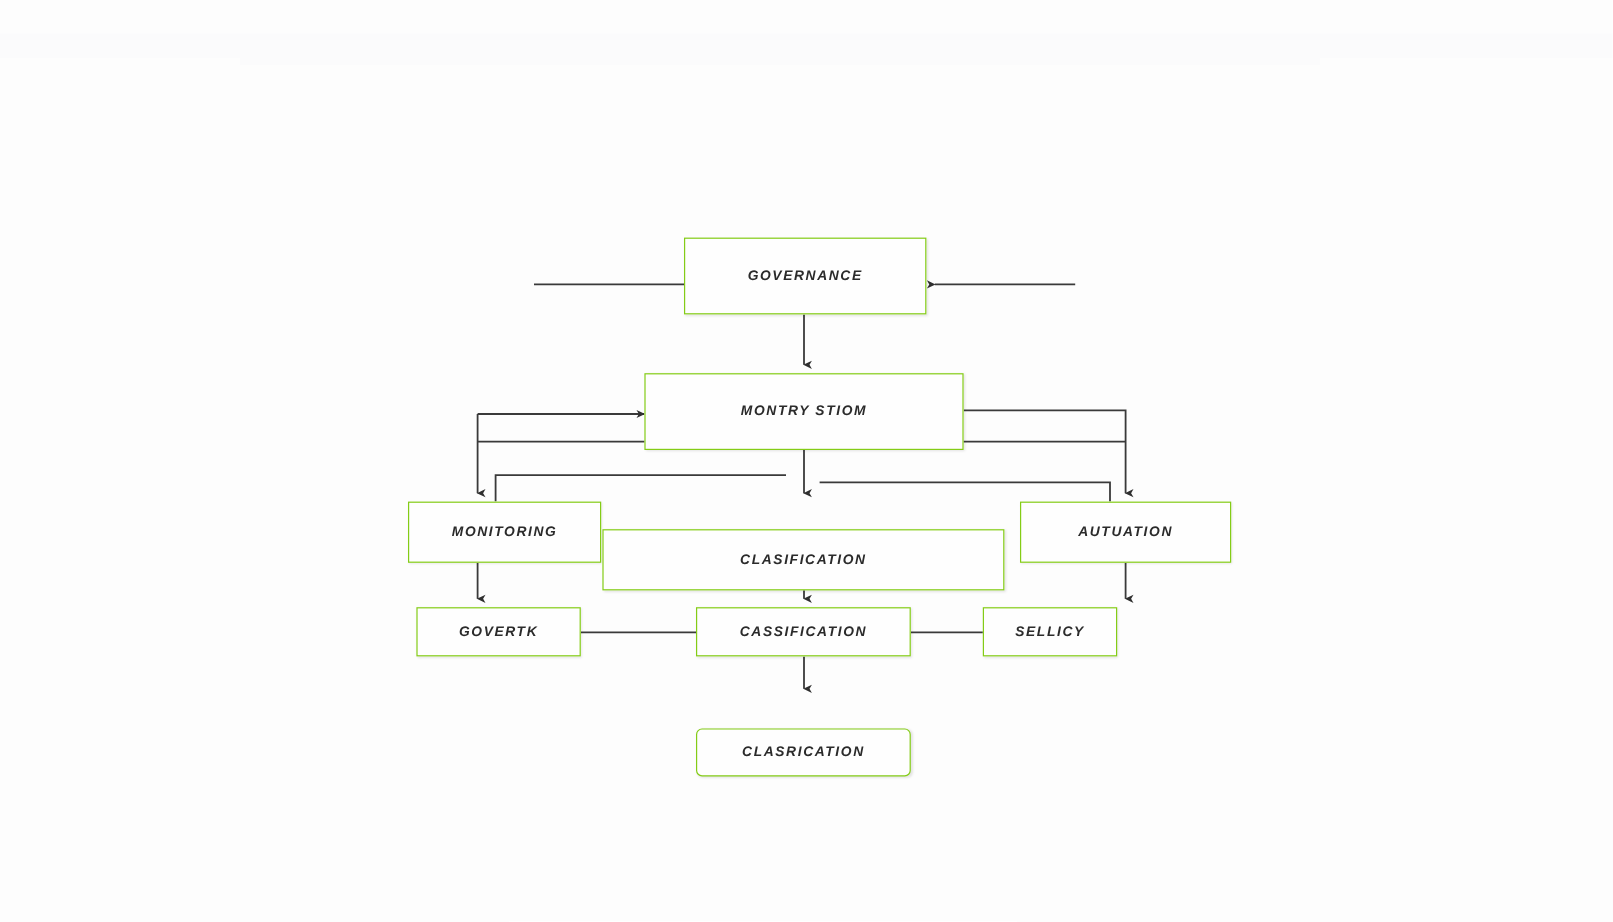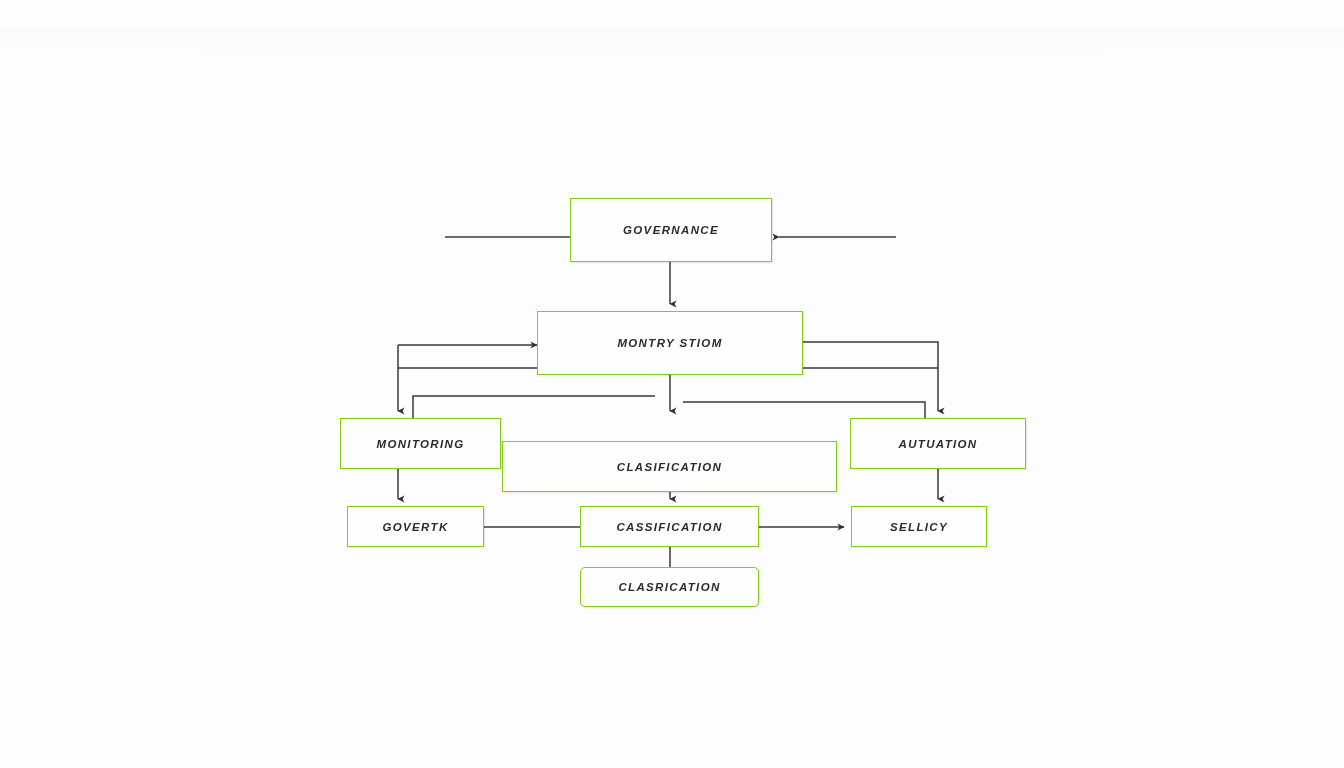--- a/index.html
+++ b/index.html
@@ -49,22 +49,22 @@
   }
   .node.rounded { border-radius: 5px; }
 
   #node-governance      { left: 570px; top: 198px;  width: 202px; height: 64px; }
   #node-govertk-stiom   { left: 537px; top: 311px;  width: 266px; height: 64px; }
   #node-monitoring      { left: 328px; top: 418px;  width: 161px; height: 51px; margin-left: 12px; }
   #node-clasification   { left: 502px; top: 418px;  width: 335px; height: 51px; margin-top: 23px; }
   #node-autuation       { left: 850px; top: 418px;  width: 176px; height: 51px; }
   #node-montry          { left: 347px; top: 506px;  width: 137px; height: 41px; }
   #node-cassification   { left: 580px; top: 506px;  width: 179px; height: 41px; }
-  #node-sellicy         { left: 851px; top: 506px;  width: 136px; height: 41px; }
-  #node-clasrication    { left: 580px; top: 567px;  width: 179px; height: 40px; }
+  #node-sellicy         { left: 819px; top: 506px;  width: 112px; height: 41px; }
+  #node-clasrication    { left: 580px; top: 607px;  width: 179px; height: 40px; }
 </style>
 </head>
 <body>
 
 <div id="canvas">
 
   <div class="wash" style="left:0;top:28px;width:1344px;height:20px;"></div>
   <div class="wash" style="left:200px;top:40px;width:900px;height:14px;"></div>
 
   <svg id="svg-layer" viewBox="0 0 1344 768">

